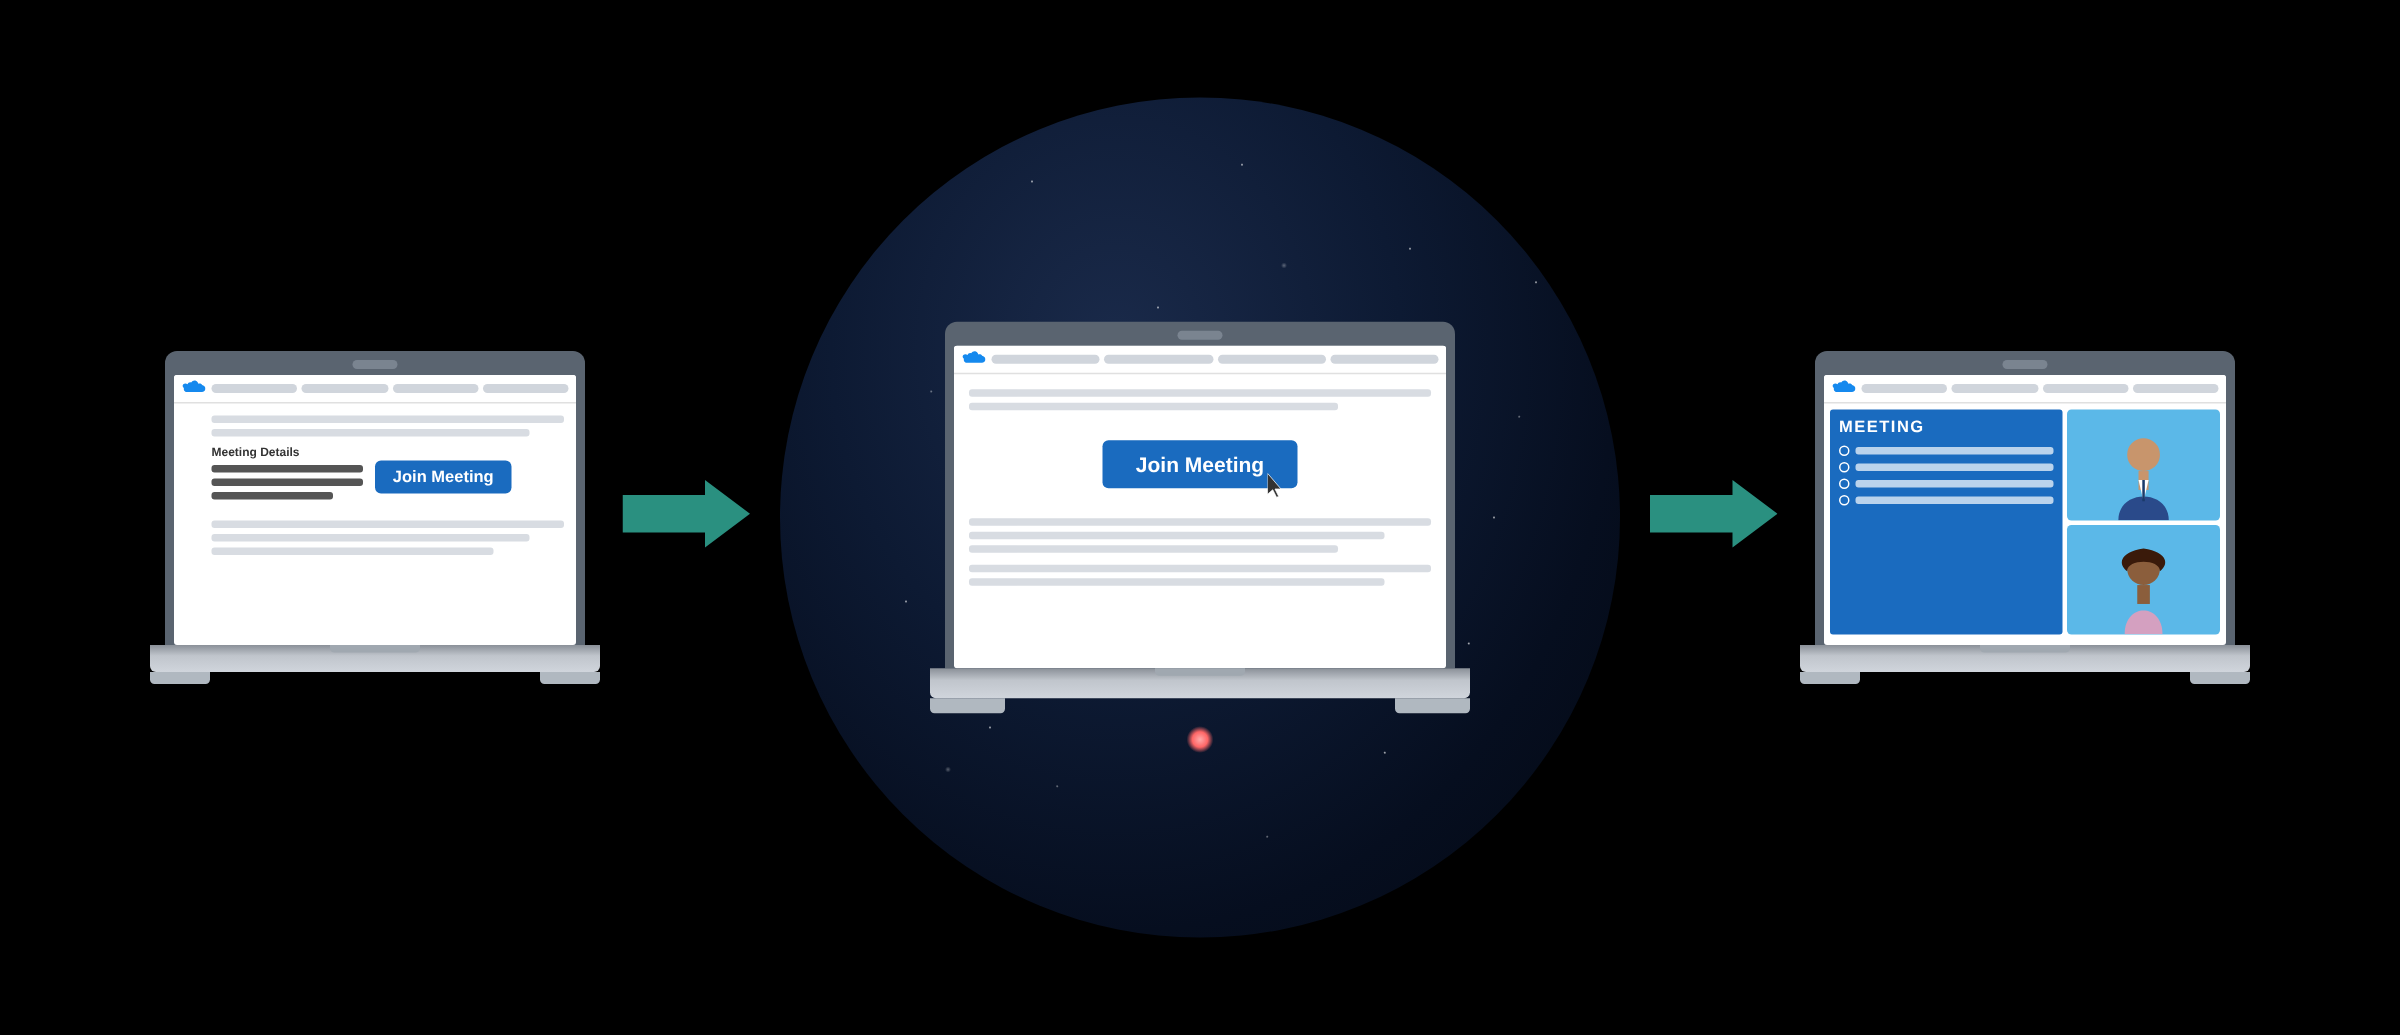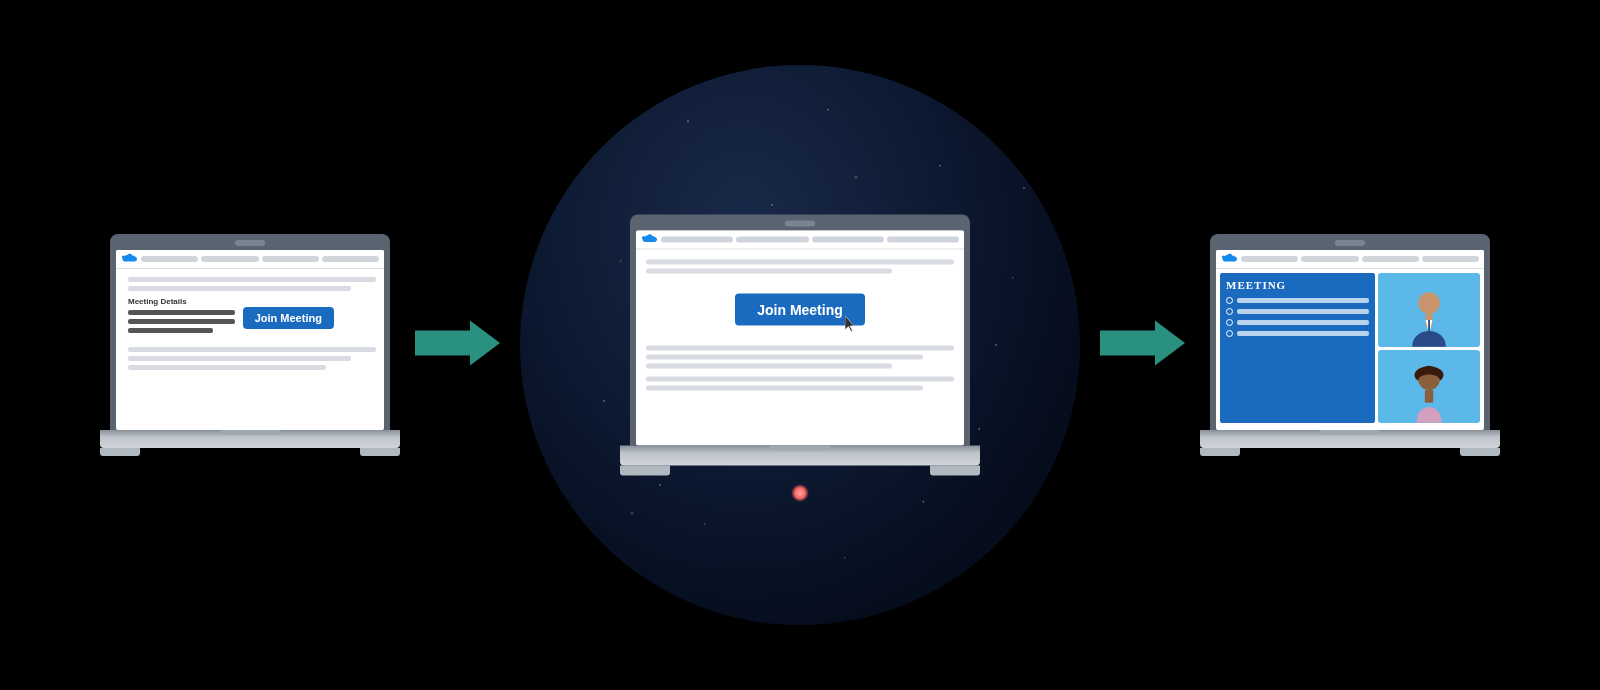--- a/index.html
+++ b/index.html
@@ -352,21 +352,21 @@
             <path d="M8 2C9 0.5 10.5 0 12 0.5C13 1 13.8 1.8 14 3C15 2.5 16.5 2.8 17.2 4C18.5 4.2 20 5.5 20 7C20 8.8 18.5 10 17 10H5C3 10 1.5 8.5 2 6.5C1 6 0.5 4.5 1.5 3.5C2.5 2.5 4 2.5 5 3.5C5.5 2.5 6.5 1.5 8 2Z" fill="#1589EE"></path>
           </svg>
           <div class="sf-nav-bar">
             <div class="sf-nav-pill"></div>
             <div class="sf-nav-pill"></div>
             <div class="sf-nav-pill"></div>
             <div class="sf-nav-pill"></div>
           </div>
         </div>
 
-        <div style="padding: 8px 8px 4px 12px;">
+        <div style="padding: 8px 8px 4px 25px;">
           <div class="content-line w100"></div>
           <div class="content-line w90"></div>
           <div style="display: flex; gap: 8px; margin-top: 6px; align-items: flex-start;">
             <div style="flex: 1.2;">
               <div style="font-size: 8px; font-weight: bold; color: #333; margin-bottom: 4px;">Meeting Details</div>
               <div class="content-line dark w100"></div>
               <div class="content-line dark w100"></div>
               <div class="content-line dark w80"></div>
             </div>
             <div style="flex: 1.5; display: flex; align-items: center; padding-top: 10px;">
@@ -448,21 +448,21 @@
           <div class="sf-nav-bar">
             <div class="sf-nav-pill"></div>
             <div class="sf-nav-pill"></div>
             <div class="sf-nav-pill"></div>
             <div class="sf-nav-pill"></div>
           </div>
         </div>
 
         <div style="display: flex; height: calc(100% - 22px); padding: 4px;">
           <div style="flex: 1.4; background: #1a6bbf; padding: 6px; border-radius: 2px;">
-            <div style="color: white; font-size: 11px; font-weight: 900; letter-spacing: 1px; margin-bottom: 6px; font-family: Liberation Serif, serif;">MEETING</div>
+            <div style="color: white; font-size: 11px; font-weight: 900; letter-spacing: 1px; margin-bottom: 6px;">MEETING</div>
             <div class="meeting-list-item">
               <div class="bullet-circle"></div>
               <div class="meeting-list-line"></div>
             </div>
             <div class="meeting-list-item">
               <div class="bullet-circle"></div>
               <div class="meeting-list-line"></div>
             </div>
             <div class="meeting-list-item">
               <div class="bullet-circle"></div>

